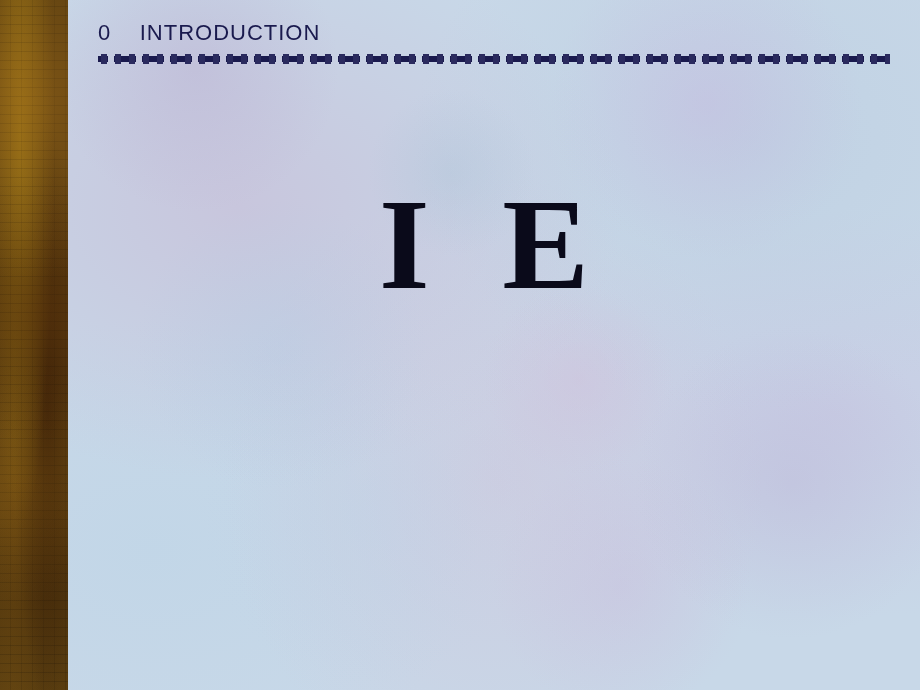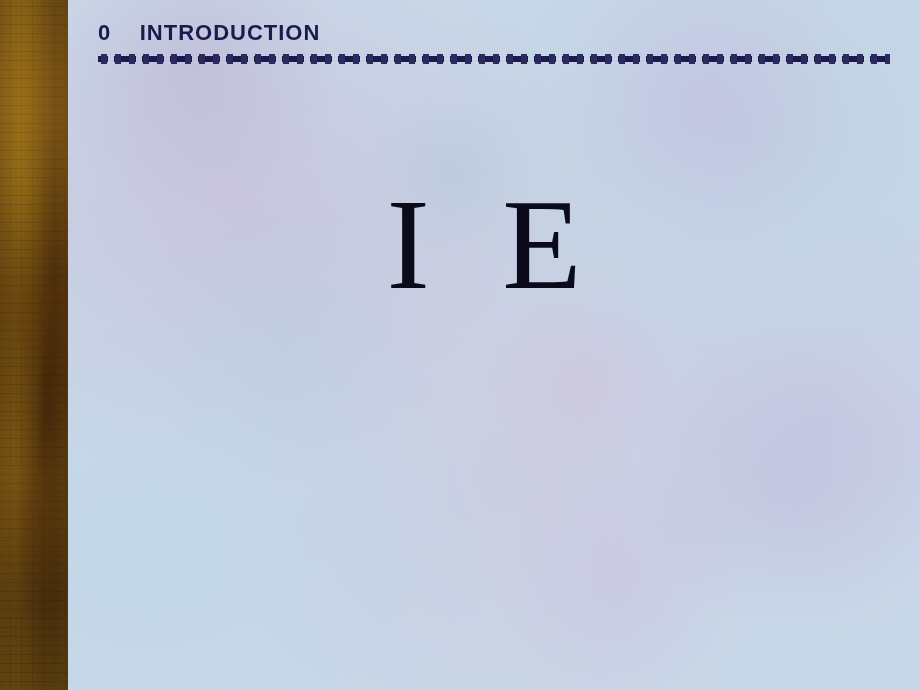--- a/index.html
+++ b/index.html
@@ -91,21 +91,21 @@
 
     .slide-body {
       flex: 1;
       padding: 20px 30px 10px 30px;
       position: relative;
       z-index: 1;
     }
 
     .section-heading {
       font-size: 22px;
-      font-weight: bold;
+      font-weight: normal;
       color: #1a1a4e;
       margin-bottom: 8px;
       letter-spacing: 1px;
     }
 
     .dashed-line {
       width: 100%;
       height: 10px;
       margin-bottom: 20px;
       display: flex;
@@ -159,21 +159,21 @@
 
     .center-text {
       display: flex;
       align-items: center;
       justify-content: center;
       height: 320px;
     }
 
     .ie-text {
       font-size: 130px;
-      font-weight: normal;
+      font-weight: bold;
       font-family: 'Times New Roman', Times, serif;
       color: #0a0a1a;
       letter-spacing: 20px;
     }
 
     .slide-footer {
       height: 55px;
       border-top: 1px solid rgba(100,100,150,0.3);
       display: flex;
       align-items: center;

